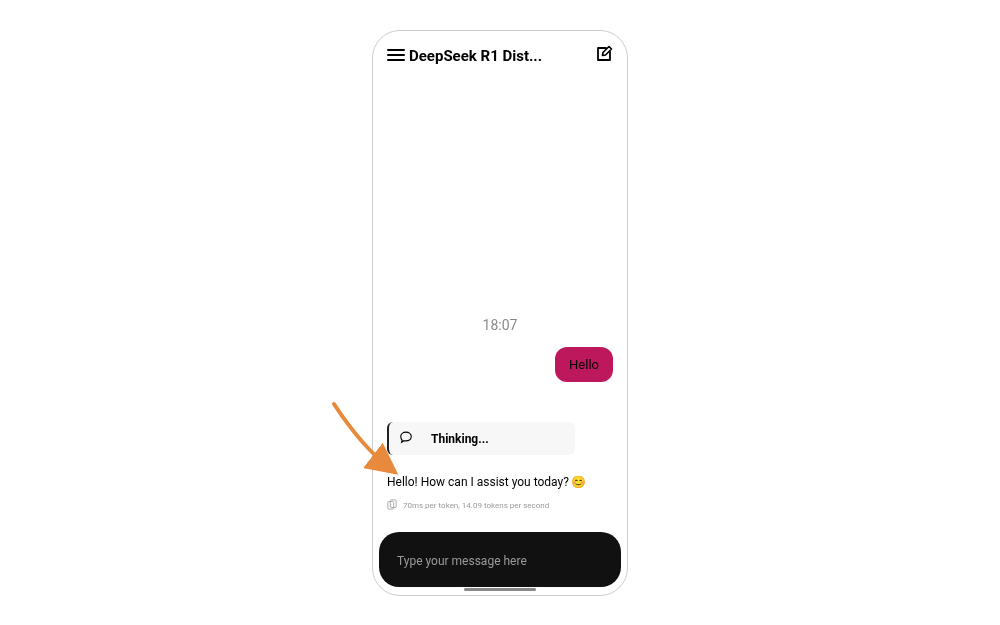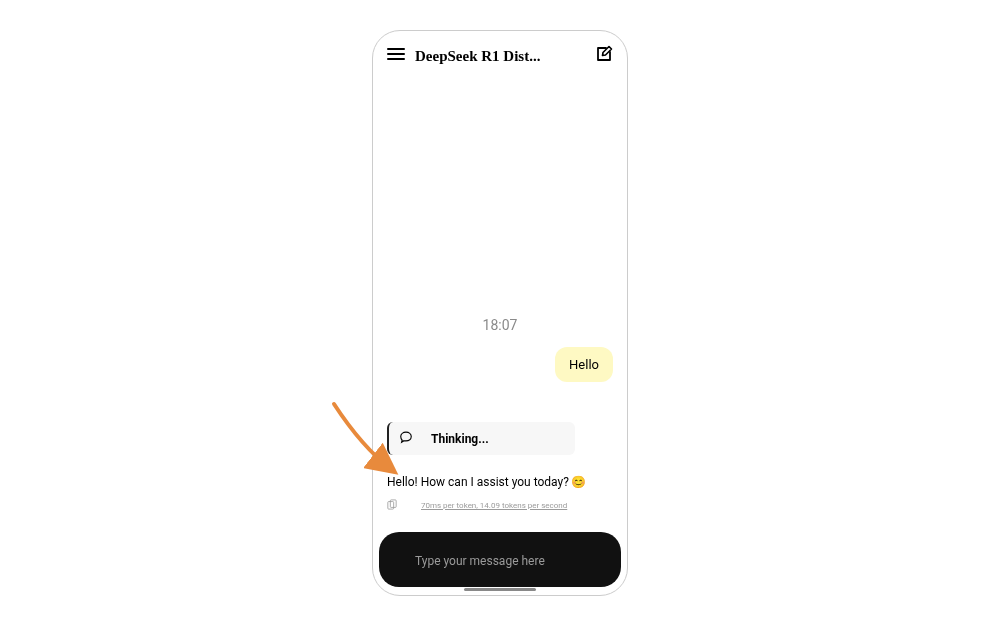--- a/index.html
+++ b/index.html
@@ -21,22 +21,21 @@
     border-radius: 28px;
     background: #fff;
     display: flex;
     flex-direction: column;
     overflow: hidden;
   }
   .header {
     display: flex;
     align-items: center;
     padding: 14px 14px 10px 14px;
-    gap: 10px;
-    font-family: Liberation Serif, serif;
+    gap: 4px;
   }
   .title {
     flex: 1;
     font-size: 15px;
     font-weight: 700;
     color: #000;
     white-space: nowrap;
     overflow: hidden;
     text-overflow: ellipsis;
   }
@@ -50,21 +49,21 @@
     top: 240px;
     left: 0; right: 0;
     text-align: center;
     font-size: 14px;
     color: #8a8a8a;
   }
   .msg-user {
     position: absolute;
     top: 270px;
     right: 14px;
-    background: #fef9c3;
+    background: #be185d;
     border-radius: 12px;
     padding: 10px 14px;
     font-size: 13px;
     color: #000;
   }
   .thinking-box {
     position: absolute;
     top: 345px;
     left: 14px;
     right: 52px;
@@ -88,30 +87,29 @@
     color: #000;
     line-height: 1.25;
   }
   .meta-row {
     position: absolute;
     top: 422px;
     left: 14px;
     right: 14px;
     display: flex;
     align-items: center;
-    gap: 24px;
+    gap: 6px;
     font-size: 8px;
     color: #9b9b9b;
-    text-decoration: underline;
   }
   .input-bar {
     margin: 8px 6px 8px 6px;
     background: #111;
     border-radius: 20px;
-    padding: 18px 36px;
+    padding: 18px 18px;
   }
   .input-placeholder {
     color: #9a9a9a;
     font-size: 12px;
   }
   .home-indicator {
     position: absolute;
     bottom: 4px;
     left: 50%;
     transform: translateX(-50%);

